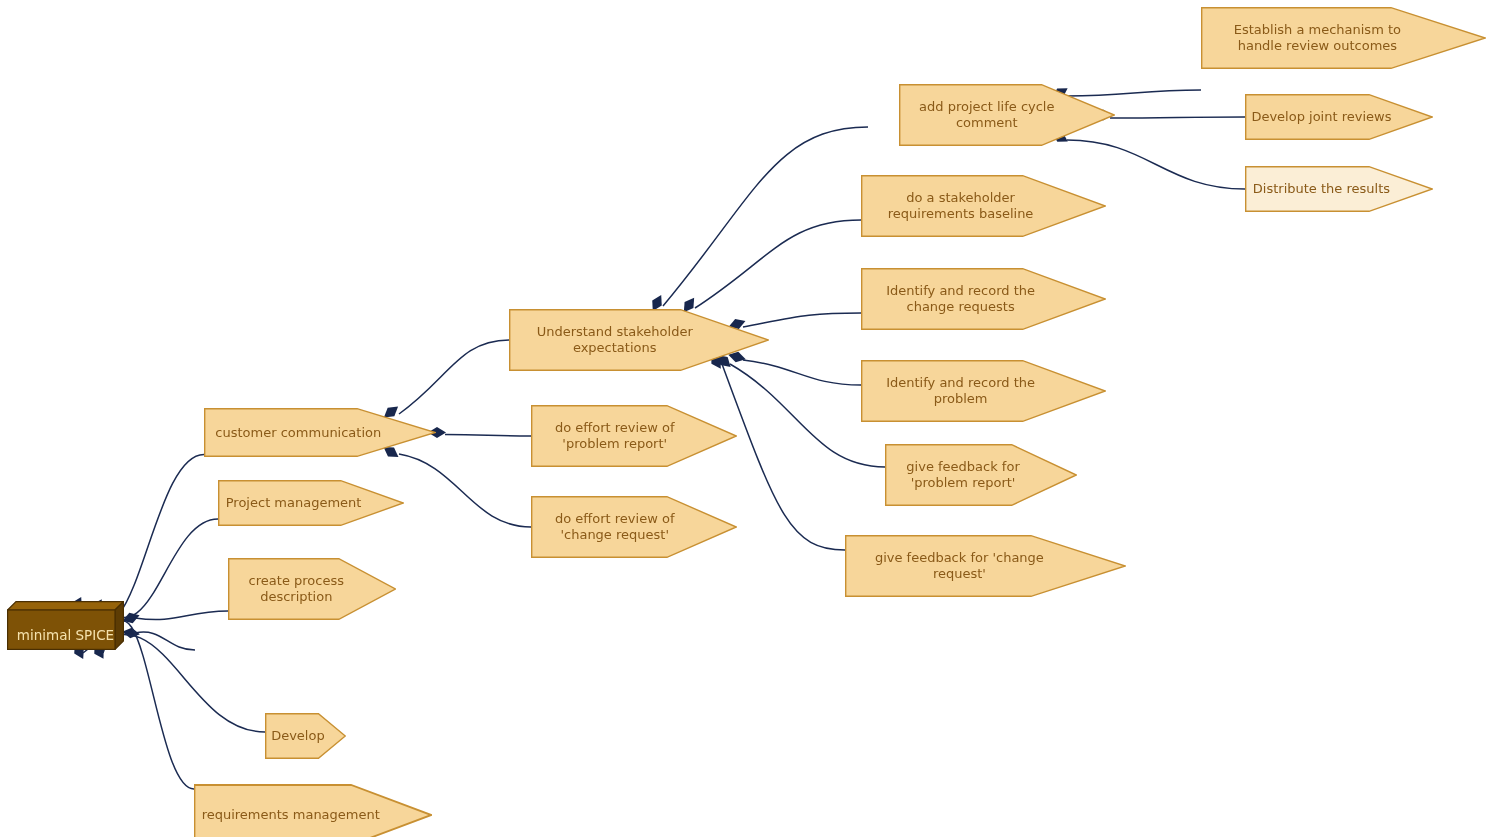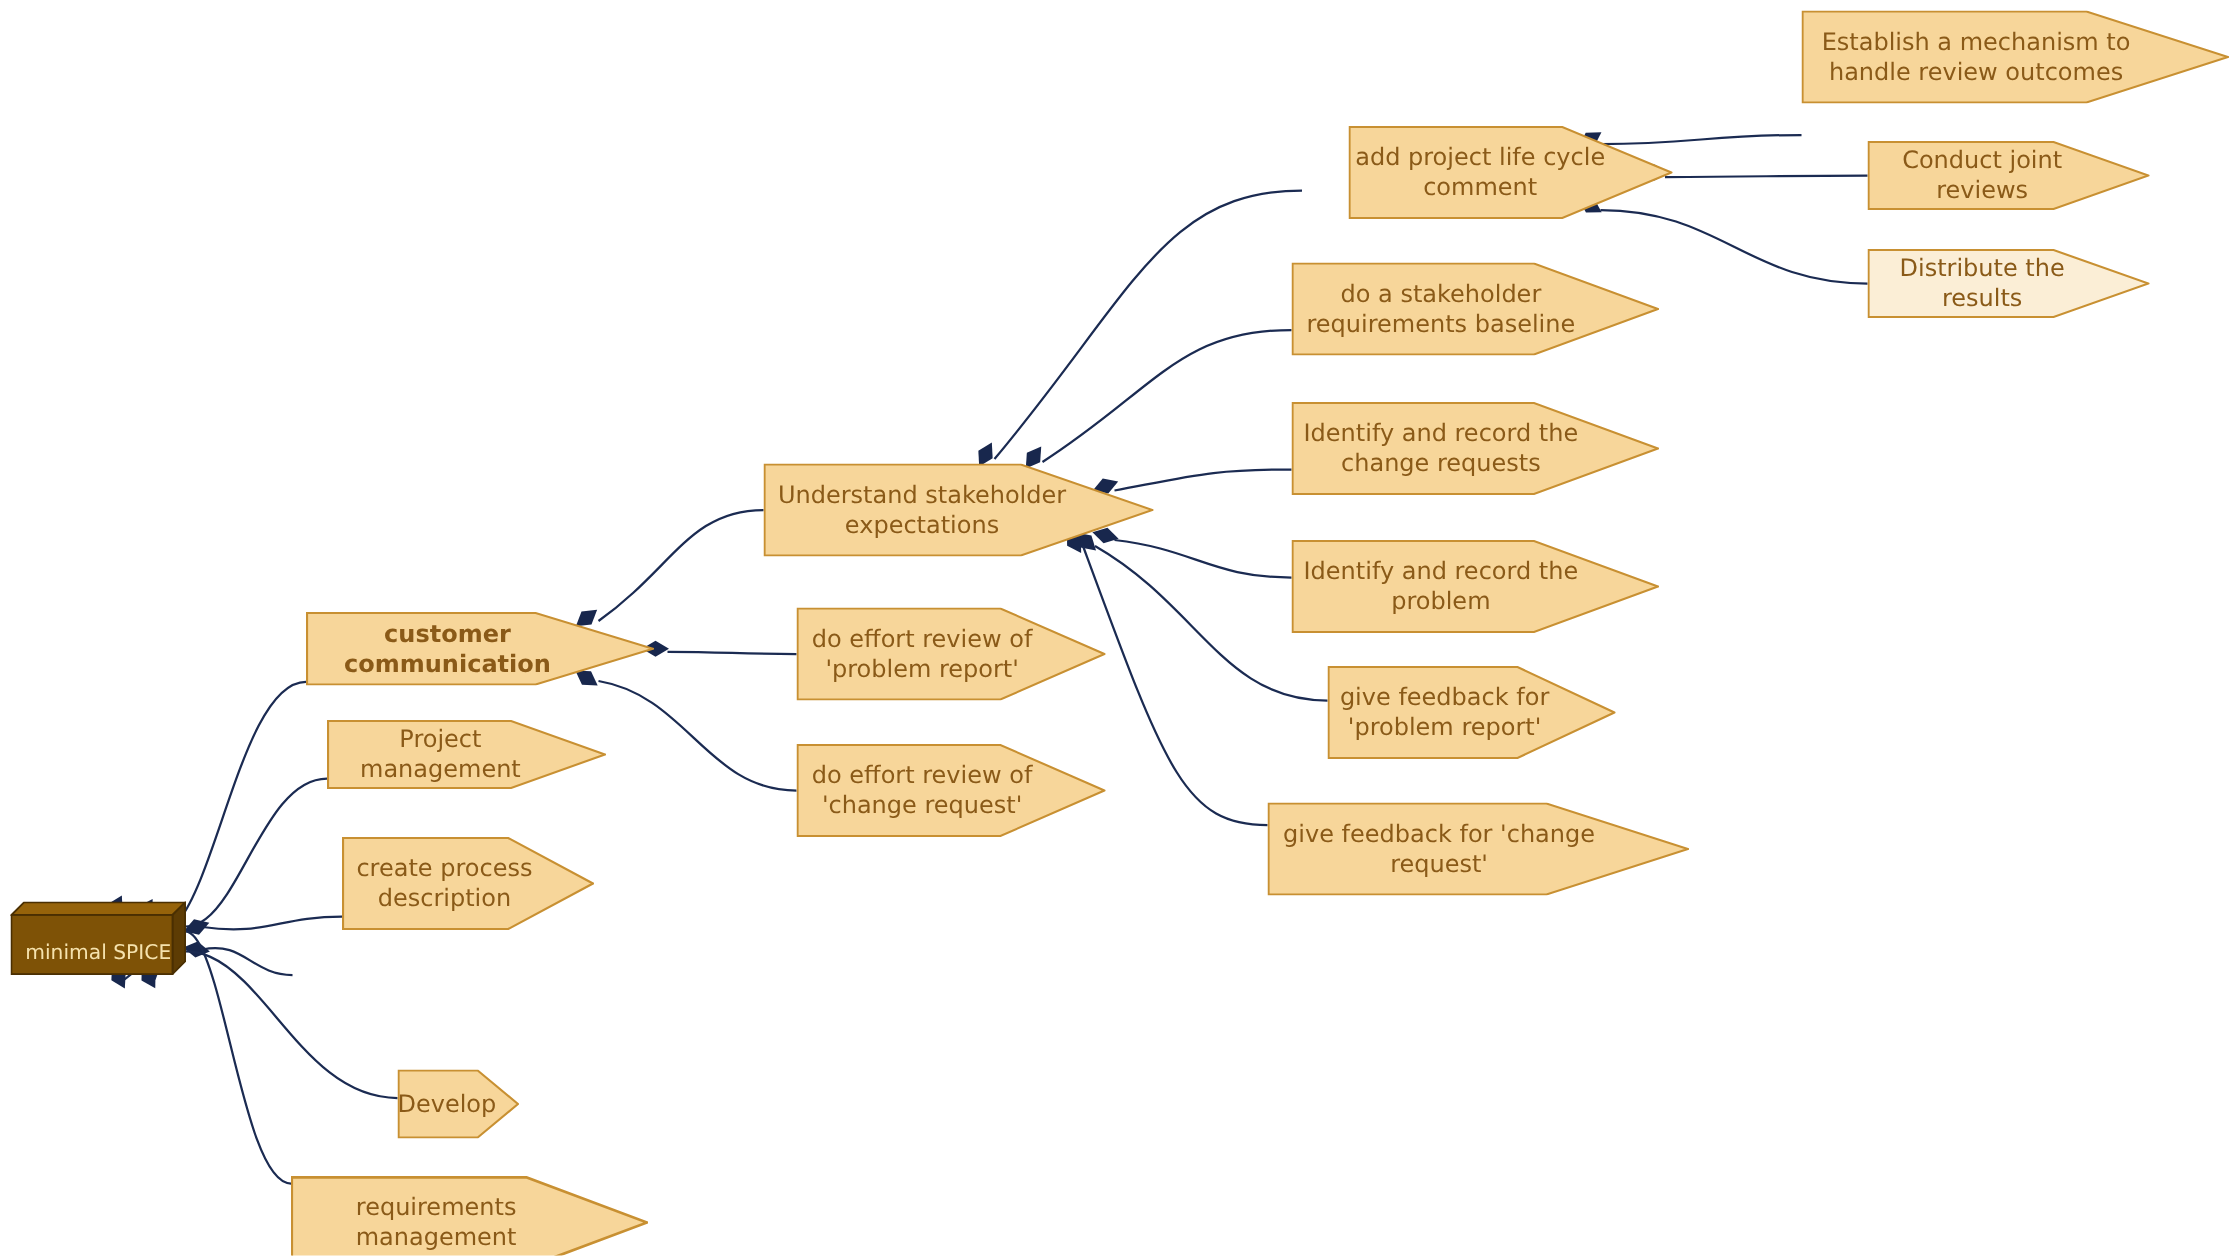--- a/index.html
+++ b/index.html
@@ -9,21 +9,21 @@
     width:1488px;height:837px;overflow:hidden;position:relative;
   }
   #canvas{position:absolute;left:0;top:0;width:1488px;height:837px;}
   svg#wires{position:absolute;left:0;top:0;width:1488px;height:837px;pointer-events:none;}
   .node{position:absolute;box-sizing:border-box;}
   .node .shape{position:absolute;left:0;top:0;width:100%;height:100%;}
   .node .lbl{
     position:absolute;left:0;top:0;width:100%;height:100%;
     display:flex;align-items:center;justify-content:center;
     text-align:center;line-height:1.22;
-    font-size:16px;color:#8a5a18;
+    font-size:13px;color:#8a5a18;
     padding:0 0 0 0;box-sizing:border-box;
     white-space:pre-line;
   }
   .node.shift .lbl{transform:translateX(-11%);}
   .root{
     position:absolute;
     font-size:13.5px;color:#f5e2ad;
   }
   .root .lbl{display:flex;align-items:center;justify-content:center;
     position:absolute;left:0;top:0;width:100%;height:100%;color:#f5e2ad;}
@@ -103,21 +103,21 @@
       </g>
       <path d="M 1067 140 C 1147.1 140 1164.9 189 1245 189" fill="none" stroke="#1b2b52" stroke-width="1.5"></path>
       <g>
         <path d="M -9 0 L 0 -5.4 L 9 0 L 0 5.4 Z" fill="#18274d" transform="translate(1060,137) rotate(30)"></path>
       </g>
     </svg>
 <div class="node shift" style="left: 204px; top: 408px; width: 232px; height: 49px;">
       <svg class="shape" viewBox="0 0 232 49" preserveAspectRatio="none">
         <path d="M 0.7 0.7 L 153.12 0.7 L 231.3 24.5 L 153.12 48.3 L 0.7 48.3 Z" fill="#f7d69a" stroke="#c89032" stroke-width="1.4" stroke-linejoin="miter"></path>
       </svg>
-      <div class="lbl" style="width: 188.616px; transform: none; font-weight: bold;">customer communication</div>
+      <div class="lbl" style="width: 188.616px; transform: none;">customer communication</div>
     </div>
     <div class="node shift" style="left: 218px; top: 480px; width: 186px; height: 46px;">
       <svg class="shape" viewBox="0 0 186 46" preserveAspectRatio="none">
         <path d="M 0.7 0.7 L 122.75999999999999 0.7 L 185.3 23 L 122.75999999999999 45.3 L 0.7 45.3 Z" fill="#f7d69a" stroke="#c89032" stroke-width="1.4" stroke-linejoin="miter"></path>
       </svg>
       <div class="lbl" style="width: 151.218px; transform: none; text-align: center;">Project management</div>
     </div>
     <div class="node shift" style="left: 228px; top: 558px; width: 168px; height: 62px;">
       <svg class="shape" viewBox="0 0 168 62" preserveAspectRatio="none">
         <path d="M 0.7 0.7 L 110.88 0.7 L 167.3 31 L 110.88 61.3 L 0.7 61.3 Z" fill="#f7d69a" stroke="#c89032" stroke-width="1.4" stroke-linejoin="miter"></path>
@@ -204,21 +204,21 @@
       <svg class="shape" viewBox="0 0 285 62" preserveAspectRatio="none">
         <path d="M 0.7 0.7 L 190 0.7 L 284.3 31 L 190 61.3 L 0.7 61.3 Z" fill="#f7d69a" stroke="#c89032" stroke-width="1.4" stroke-linejoin="miter"></path>
       </svg>
       <div class="lbl" style="width: 232.75px; transform: none;">Establish a mechanism to
 handle review outcomes</div>
     </div>
     <div class="node shift" style="left: 1245px; top: 94px; width: 188px; height: 46px;">
       <svg class="shape" viewBox="0 0 188 46" preserveAspectRatio="none">
         <path d="M 0.7 0.7 L 124.08 0.7 L 187.3 23 L 124.08 45.3 L 0.7 45.3 Z" fill="#f7d69a" stroke="#c89032" stroke-width="1.4" stroke-linejoin="miter"></path>
       </svg>
-      <div class="lbl" style="width: 152.844px; transform: none;">Conduct joint reviews</div>
+      <div class="lbl" style="width: 152.844px; transform: none;">Develop joint reviews</div>
     </div>
     <div class="node shift" style="left: 1245px; top: 166px; width: 188px; height: 46px;">
       <svg class="shape" viewBox="0 0 188 46" preserveAspectRatio="none">
         <path d="M 0.7 0.7 L 124.08 0.7 L 187.3 23 L 124.08 45.3 L 0.7 45.3 Z" fill="#fbeed6" stroke="#c89032" stroke-width="1.4" stroke-linejoin="miter"></path>
       </svg>
       <div class="lbl" style="width: 152.844px; transform: none;">Distribute the results</div>
     </div>
     <div class="root" style="left: 7px; top: 601px; width: 117px; height: 49px;">
       <svg viewBox="0 0 117 49" preserveAspectRatio="none" style="position:absolute;left:0;top:0;width:100%;height:100%;">
         <path d="M 0.6 9 L 9 0.6 L 116.4 0.6 L 108 9 Z" fill="#96630a" stroke="#4a2f02" stroke-width="1.2"></path>

